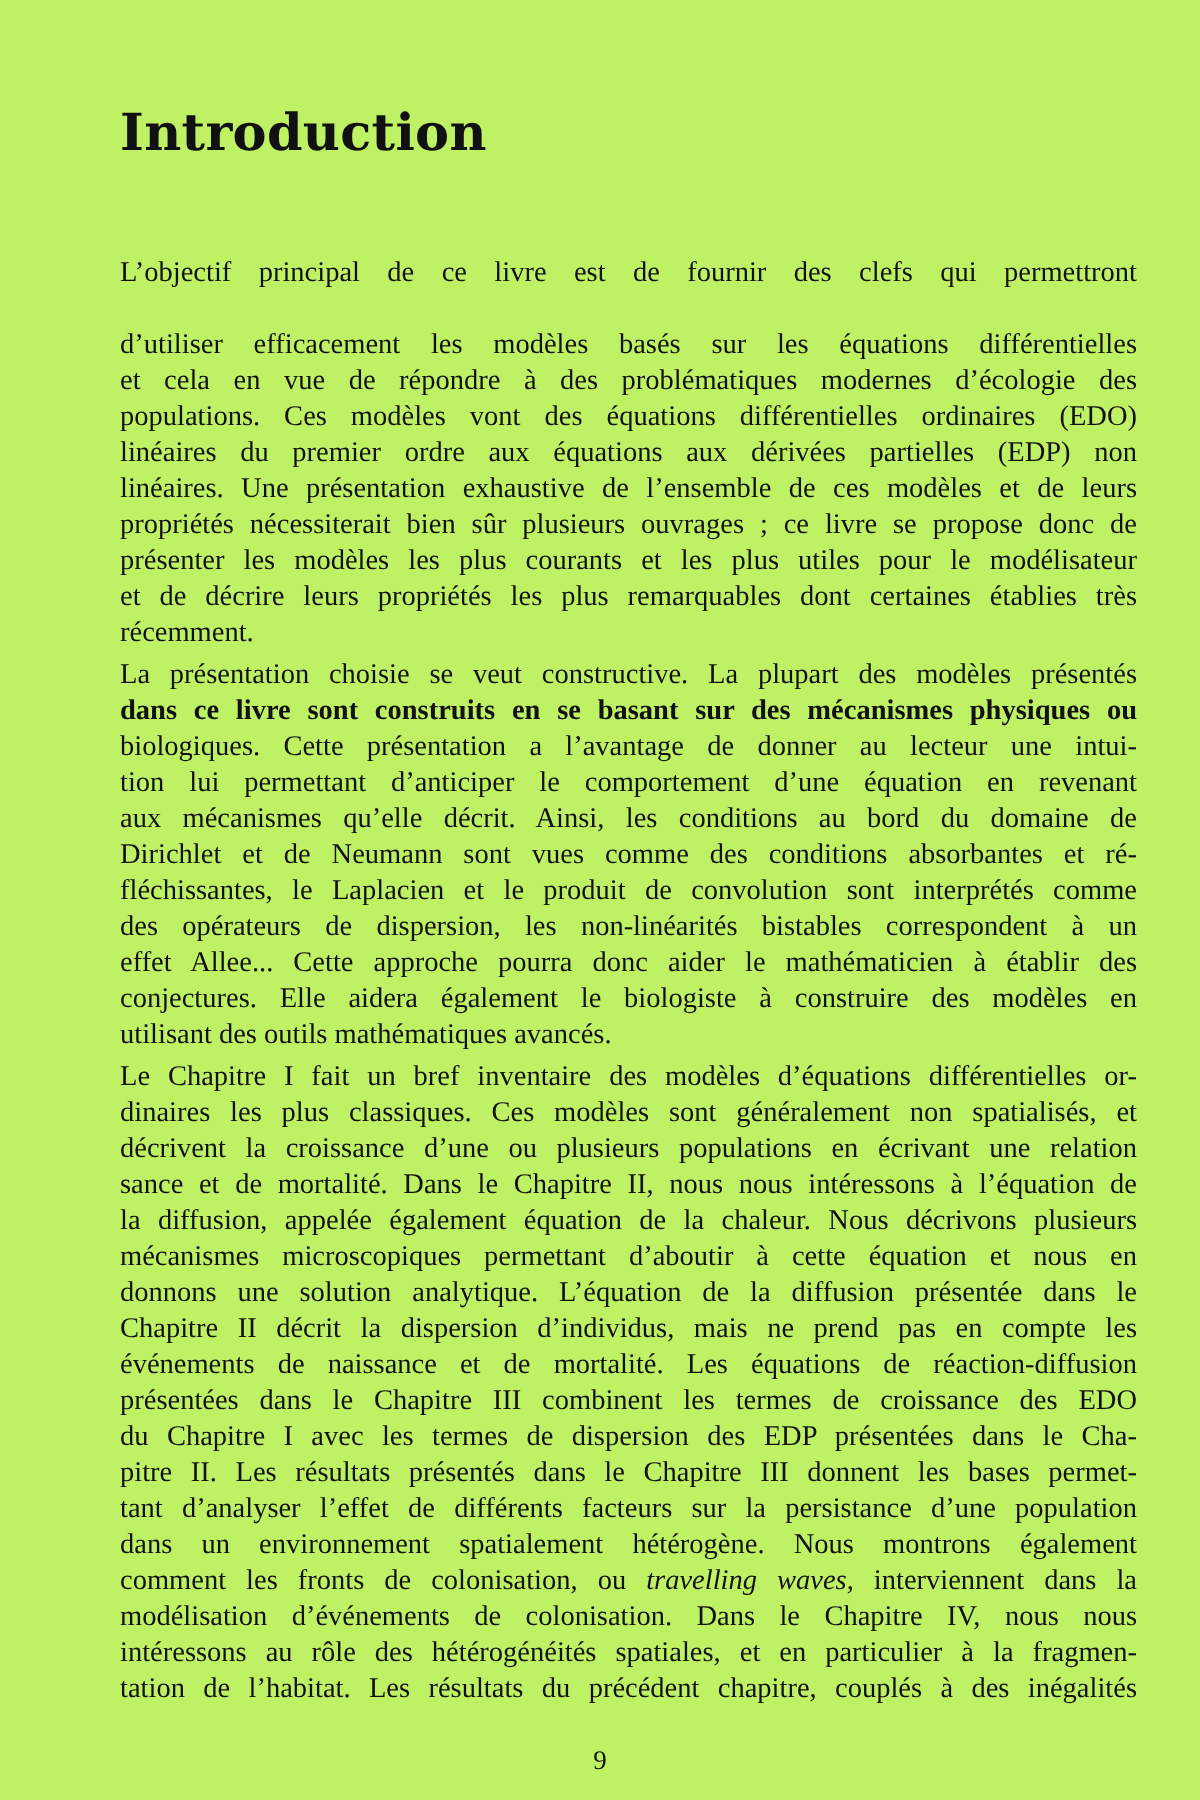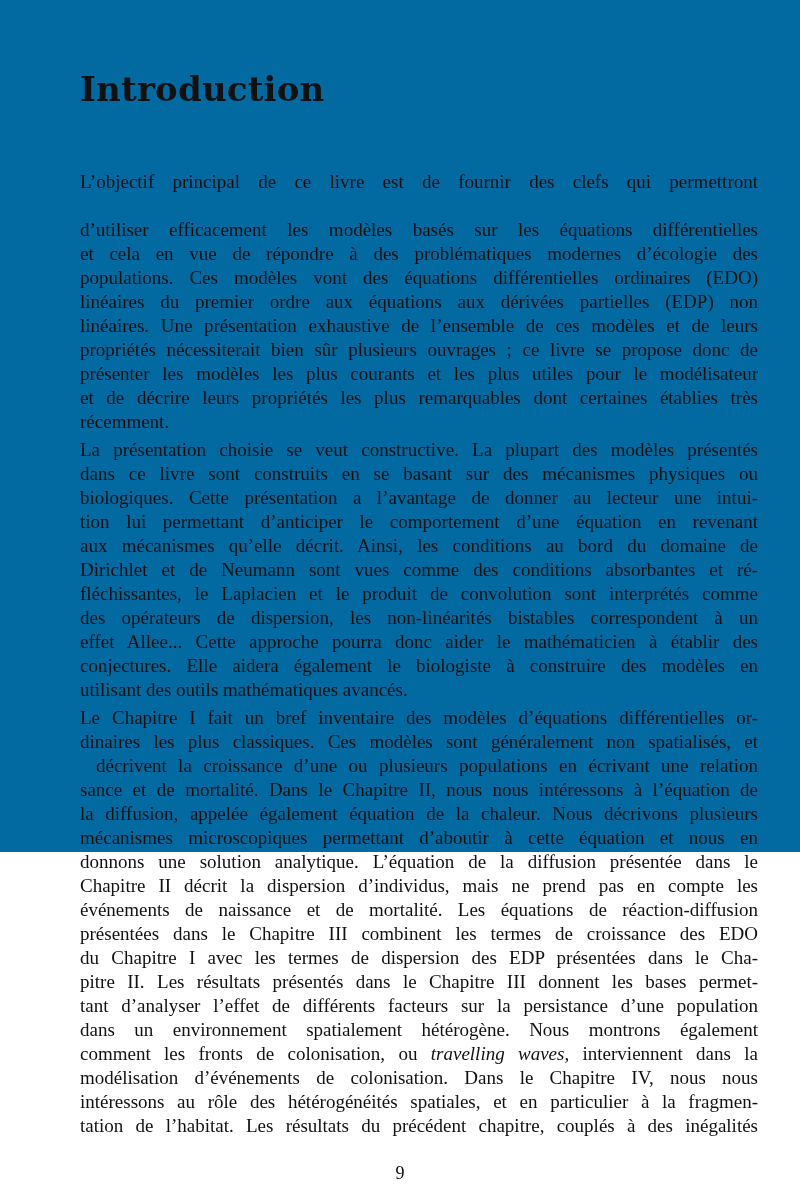--- a/index.html
+++ b/index.html
@@ -1,19 +1,19 @@
 <!DOCTYPE html>
 <html><head>
   <meta charset="utf-8">
   <style>
     html, body { margin: 0; padding: 0; background: #ffffff; }
     body { width: 800px; height: 1200px; position: relative; overflow: hidden; }
     .page {
-      position: absolute; left: 0; top: 0; width: 800px; height: 852px;
-      background: #0369a1; color: #111111;
+      position: absolute; left: 0; top: 0; width: 800px; height: 1200px;
+      background: #bef264; color: #111111;
     }
     .chapter-title {
       position: absolute; left: 80px; top: 72px;
       font-family: "DejaVu Serif", "Liberation Serif", serif;
       font-weight: bold; font-size: 34px; letter-spacing: 0.2px;
       margin: 0; line-height: 1;
     }
     .body-text {
       position: absolute; left: 80px; top: 170px; width: 678px;
       font-family: "Liberation Serif", "DejaVu Serif", serif;
@@ -47,36 +47,36 @@
       <span class="line" style="white-space: normal;">linéaires du premier ordre aux équations aux dérivées partielles (EDP) non</span>
       <span class="line" style="white-space: normal;">linéaires. Une présentation exhaustive de l’ensemble de ces modèles et de leurs</span>
       <span class="line" style="white-space: normal;">propriétés nécessiterait bien sûr plusieurs ouvrages ; ce livre se propose donc de</span>
       <span class="line" style="white-space: normal;">présenter les modèles les plus courants et les plus utiles pour le modélisateur</span>
       <span class="line" style="white-space: normal;">et de décrire leurs propriétés les plus remarquables dont certaines établies très</span>
       <span class="line last" style="white-space: normal;">récemment.</span>
     </div>
 
     <div class="para">
       <span class="line" style="white-space: normal;">La présentation choisie se veut constructive. La plupart des modèles présentés</span>
-      <span class="line" style="white-space: normal;">dans ce livre sont construits en se basant sur des mécanismes physiques ou</span>
+      <span class="line" style="white-space: normal; font-weight: bold;">dans ce livre sont construits en se basant sur des mécanismes physiques ou</span>
       <span class="line" style="white-space: normal;">biologiques. Cette présentation a l’avantage de donner au lecteur une intui-</span>
       <span class="line" style="white-space: normal;">tion lui permettant d’anticiper le comportement d’une équation en revenant</span>
       <span class="line" style="white-space: normal;">aux mécanismes qu’elle décrit. Ainsi, les conditions au bord du domaine de</span>
       <span class="line" style="white-space: normal;">Dirichlet et de Neumann sont vues comme des conditions absorbantes et ré-</span>
       <span class="line" style="white-space: normal;">fléchissantes, le Laplacien et le produit de convolution sont interprétés comme</span>
       <span class="line" style="white-space: normal;">des opérateurs de dispersion, les non-linéarités bistables correspondent à un</span>
       <span class="line" style="white-space: normal;">effet Allee... Cette approche pourra donc aider le mathématicien à établir des</span>
       <span class="line" style="white-space: normal;">conjectures. Elle aidera également le biologiste à construire des modèles en</span>
       <span class="line last" style="white-space: normal;">utilisant des outils mathématiques avancés.</span>
     </div>
 
     <div class="para">
       <span class="line" style="white-space: normal;">Le Chapitre I fait un bref inventaire des modèles d’équations différentielles or-</span>
       <span class="line" style="white-space: normal;">dinaires les plus classiques. Ces modèles sont généralement non spatialisés, et</span>
-      <span class="line" style="white-space: normal; margin-left: 16px;">décrivent la croissance d’une ou plusieurs populations en écrivant une relation</span>
+      <span class="line" style="white-space: normal;">décrivent la croissance d’une ou plusieurs populations en écrivant une relation</span>
       <span class="line" style="white-space: normal;">sance et de mortalité. Dans le Chapitre II, nous nous intéressons à l’équation de</span>
       <span class="line" style="white-space: normal;">la diffusion, appelée également équation de la chaleur. Nous décrivons plusieurs</span>
       <span class="line" style="white-space: normal;">mécanismes microscopiques permettant d’aboutir à cette équation et nous en</span>
       <span class="line" style="white-space: normal;">donnons une solution analytique. L’équation de la diffusion présentée dans le</span>
       <span class="line" style="white-space: normal;">Chapitre II décrit la dispersion d’individus, mais ne prend pas en compte les</span>
       <span class="line" style="white-space: normal;">événements de naissance et de mortalité. Les équations de réaction-diffusion</span>
       <span class="line" style="white-space: normal;">présentées dans le Chapitre III combinent les termes de croissance des EDO</span>
       <span class="line" style="white-space: normal;">du Chapitre I avec les termes de dispersion des EDP présentées dans le Cha-</span>
       <span class="line" style="white-space: normal;">pitre II. Les résultats présentés dans le Chapitre III donnent les bases permet-</span>
       <span class="line" style="white-space: normal;">tant d’analyser l’effet de différents facteurs sur la persistance d’une population</span>

